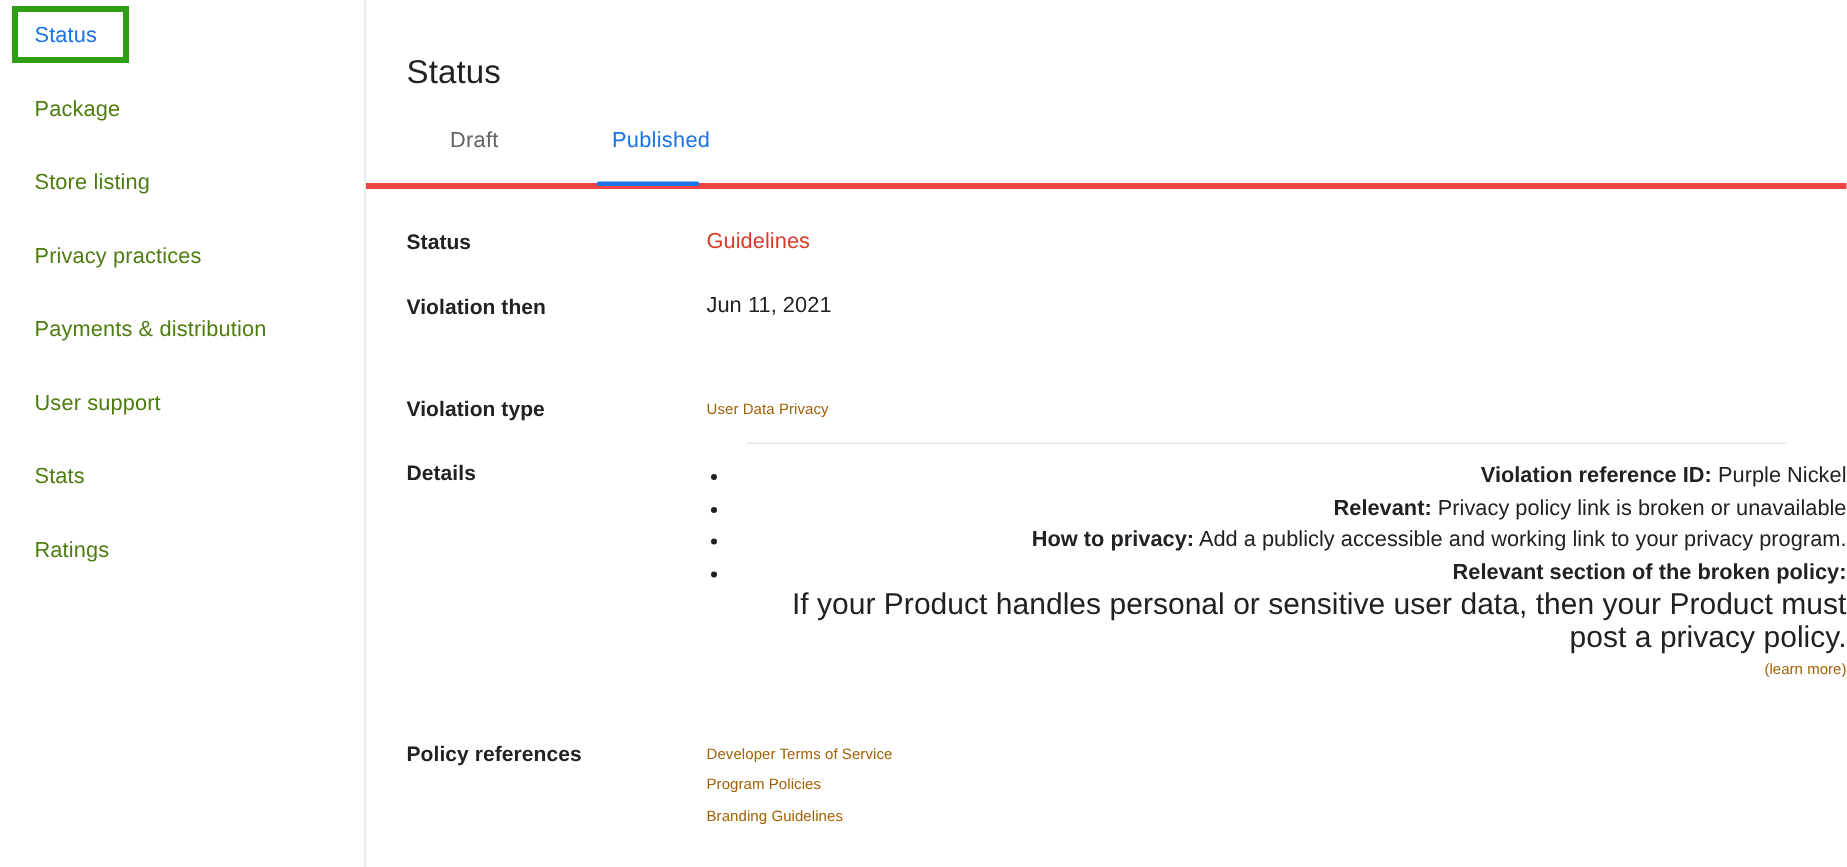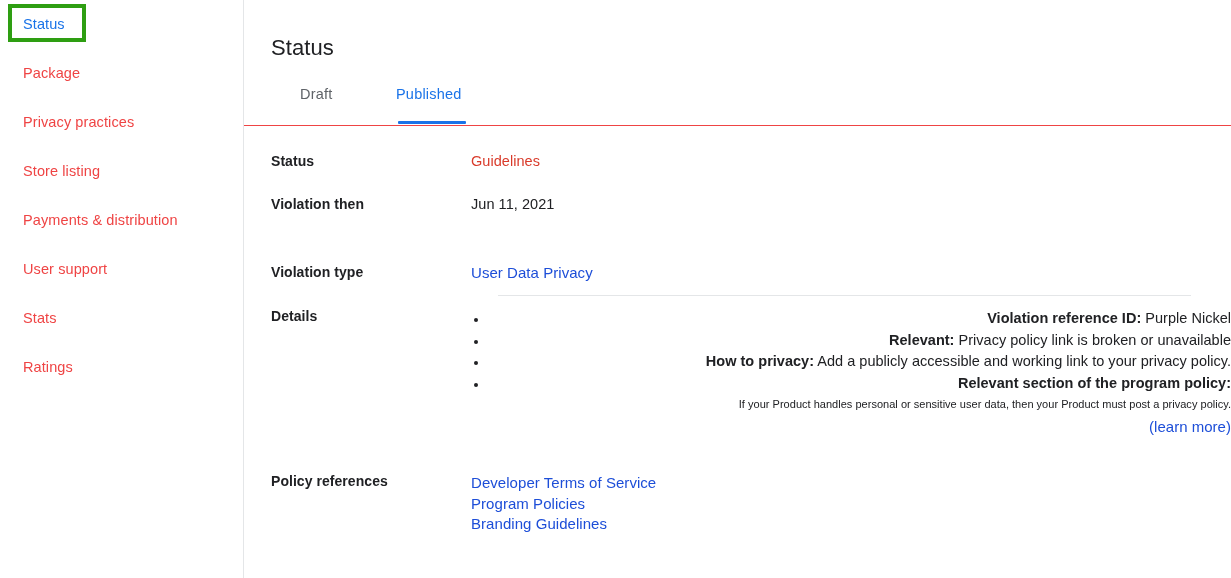--- a/index.html
+++ b/index.html
@@ -39,21 +39,21 @@
   .nav-item {
     height: 49px;
     display: flex;
     align-items: center;
     padding-left: 23px;
     box-sizing: border-box;
     cursor: pointer;
   }
   .nav-item-label {
     font-size: 14.5px;
-    color: #ef4444;
+    color: #4d7c0f;
     letter-spacing: 0.1px;
     line-height: 1;
   }
   .nav-item.active .nav-item-label {
     color: #1a73e8;
   }
   
   .highlight-box {
     position: absolute;
     left: 8px;
@@ -82,41 +82,41 @@
     letter-spacing: 0.1px;
   }
 
   
   .tabs {
     position: absolute;
     left: 0;
     top: 84px;
     width: 987px;
     height: 42px;
-    border-bottom: 1px solid #ef4444;
+    border-bottom: 4px solid #ef4444;
     box-sizing: border-box;
   }
   .tab {
     position: absolute;
     top: 0;
     height: 41px;
     display: flex;
     align-items: flex-start;
     padding-top: 2px;
     box-sizing: border-box;
     cursor: pointer;
     font-size: 14.5px;
     letter-spacing: 0.2px;
   }
   .tab-draft {
     left: 56px;
     color: #5f6368;
   }
   .tab-published {
-    left: 152px;
+    left: 164px;
     color: #1a73e8;
   }
   .tab-indicator {
     position: absolute;
     left: 154px;
     top: 37px;
     width: 68px;
     height: 3px;
     background: #1a73e8;
     border-radius: 1px;
@@ -161,24 +161,24 @@
   .divider {
     position: absolute;
     left: 254px;
     top: 295px;
     right: 0;
     height: 1px;
     background: #e4e6e8;
   }
 
   a.link, .link {
-    color: #1d4ed8;
+    color: #a16207;
     text-decoration: none;
     cursor: pointer;
-    font-size: 15px;
+    font-size: 10px;
   }
   .link-stack .link {
     display: block;
     line-height: 20.5px;
   }
 
   
   ul.bullets {
     margin: 0;
     padding: 0 0 0 17px;
@@ -190,21 +190,21 @@
     line-height: 21.5px;
     letter-spacing: 0.02px;
     margin: 0;
     padding: 0;
     text-align: right;
   }
   ul.bullets li::marker { font-size: 12px; }
   .b-strong { font-weight: bold; }
   .sub-note {
     display: block;
-    font-size: 11px;
+    font-size: 20px;
     color: #202124;
     line-height: 21.5px;
   }
   .learn-more {
     display: block;
     line-height: 21.5px;
   }
 </style>
 </head>
 <body>
@@ -213,24 +213,24 @@
 
   <nav class="sidebar">
     <ul class="nav-list">
       <li class="nav-item active">
         <span class="nav-item-label">Status</span>
       </li>
       <li class="nav-item">
         <span class="nav-item-label">Package</span>
       </li>
       <li class="nav-item">
+        <span class="nav-item-label">Store listing</span>
+      </li>
+      <li class="nav-item">
         <span class="nav-item-label">Privacy practices</span>
-      </li>
-      <li class="nav-item">
-        <span class="nav-item-label">Store listing</span>
       </li>
       <li class="nav-item">
         <span class="nav-item-label">Payments &amp; distribution</span>
       </li>
       <li class="nav-item">
         <span class="nav-item-label">User support</span>
       </li>
       <li class="nav-item">
         <span class="nav-item-label">Stats</span>
       </li>
@@ -281,24 +281,24 @@
         <div class="row-label">Details</div>
         <div class="row-value">
           <ul class="bullets">
             <li>
               <span class="b-strong">Violation reference ID:</span><span> Purple Nickel</span>
             </li>
             <li>
               <span class="b-strong">Relevant:</span><span> Privacy policy link is broken or unavailable</span>
             </li>
             <li>
-              <span class="b-strong">How to privacy:</span><span> Add a publicly accessible and working link to your privacy policy.</span>
+              <span class="b-strong">How to privacy:</span><span> Add a publicly accessible and working link to your privacy program.</span>
             </li>
             <li>
-              <span class="b-strong">Relevant section of the program policy:</span><span></span>
+              <span class="b-strong">Relevant section of the broken policy:</span><span></span>
               <span class="sub-note">If your Product handles personal or sensitive user data, then your Product must post a privacy policy.</span>
               <span class="link learn-more">(learn more)</span>
             </li>
           </ul>
         </div>
       </div>
 
       <div class="row row-policy-refs">
         <div class="row-label">Policy references</div>
         <div class="row-value link-stack">

